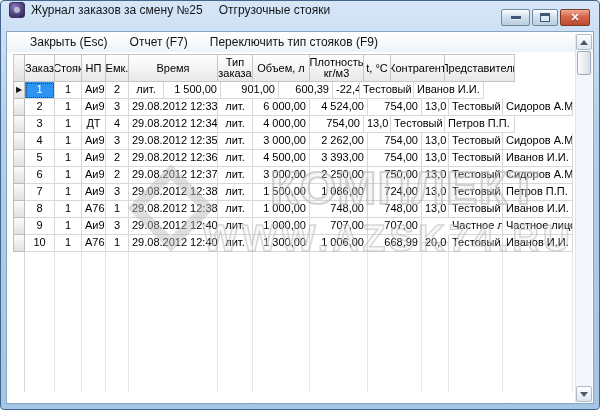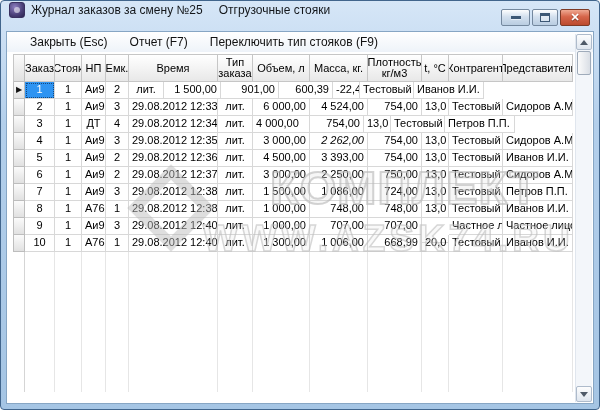--- a/index.html
+++ b/index.html
@@ -111,21 +111,20 @@
     <div class="grid">
         <div class="g-row g-hdr">
           <span class="g-rowhdr corner"></span>
           <span class="g-cell g-hcell" style="width: 30px;">Заказ</span>
           <span class="g-cell g-hcell" style="width: 27px;">Стояк</span>
           <span class="g-cell g-hcell" style="width: 24px;">НП</span>
           <span class="g-cell g-hcell" style="width: 23px;">Емк.</span>
           <span class="g-cell g-hcell" style="width: 89px;">Время</span>
           <span class="g-cell g-hcell" style="width: 35px;">Тип заказа</span>
           <span class="g-cell g-hcell" style="width: 57px;">Объем, л</span>
-          <span class="g-cell g-hcell" style="width: 58px;">Масса, кг.</span>
           <span class="g-cell g-hcell" style="width: 54px;">Плотность кг/м3</span>
           <span class="g-cell g-hcell" style="width: 27px;">t, °C</span>
           <span class="g-cell g-hcell" style="width: 54px;">Контрагент</span>
           <span class="g-cell g-hcell" style="width: 70px;">Представитель</span>
         </div>
         <div class="g-row">
           <span class="g-rowhdr">▶</span>
           <span class="g-cell sel" style="width: 30px; text-align: center;">1</span>
           <span class="g-cell" style="width: 27px; text-align: center;">1</span>
           <span class="g-cell" style="width: 24px; text-align: center;">Аи92</span>
@@ -154,36 +153,36 @@
           <span class="g-cell" style="width: 70px; text-align: left;">Сидоров А.М.</span>
         </div>
         <div class="g-row">
           <span class="g-rowhdr"></span>
           <span class="g-cell" style="width: 30px; text-align: center;">3</span>
           <span class="g-cell" style="width: 27px; text-align: center;">1</span>
           <span class="g-cell" style="width: 24px; text-align: center;">ДТ</span>
           <span class="g-cell" style="width: 23px; text-align: center;">4</span>
           <span class="g-cell" style="width: 89px; text-align: center;">29.08.2012 12:34</span>
           <span class="g-cell" style="width: 35px; text-align: center;">лит.</span>
-          <span class="g-cell" style="width: 57px; text-align: left;">4 000,00</span>
+          <span class="g-cell" style="width: 57px; text-align: right;">4 000,00</span>
           <span class="g-cell" style="width: 54px; text-align: right;">754,00</span>
           <span class="g-cell" style="width: 27px; text-align: right;">13,0</span>
           <span class="g-cell" style="width: 54px; text-align: left;">Тестовый ко</span>
           <span class="g-cell" style="width: 70px; text-align: left;">Петров П.П.</span>
         </div>
         <div class="g-row">
           <span class="g-rowhdr"></span>
           <span class="g-cell" style="width: 30px; text-align: center;">4</span>
           <span class="g-cell" style="width: 27px; text-align: center;">1</span>
           <span class="g-cell" style="width: 24px; text-align: center;">Аи95</span>
           <span class="g-cell" style="width: 23px; text-align: center;">3</span>
           <span class="g-cell" style="width: 89px; text-align: center;">29.08.2012 12:35</span>
           <span class="g-cell" style="width: 35px; text-align: center;">лит.</span>
           <span class="g-cell" style="width: 57px; text-align: right;">3 000,00</span>
-          <span class="g-cell" style="width: 58px; text-align: right; font-style: italic;">2 262,00</span>
+          <span class="g-cell" style="width: 58px; text-align: right;">2 262,00</span>
           <span class="g-cell" style="width: 54px; text-align: right;">754,00</span>
           <span class="g-cell" style="width: 27px; text-align: right;">13,0</span>
           <span class="g-cell" style="width: 54px; text-align: left;">Тестовый ко</span>
           <span class="g-cell" style="width: 70px; text-align: left;">Сидоров А.М.</span>
         </div>
         <div class="g-row">
           <span class="g-rowhdr"></span>
           <span class="g-cell" style="width: 30px; text-align: center;">5</span>
           <span class="g-cell" style="width: 27px; text-align: center;">1</span>
           <span class="g-cell" style="width: 24px; text-align: center;">Аи92</span>

